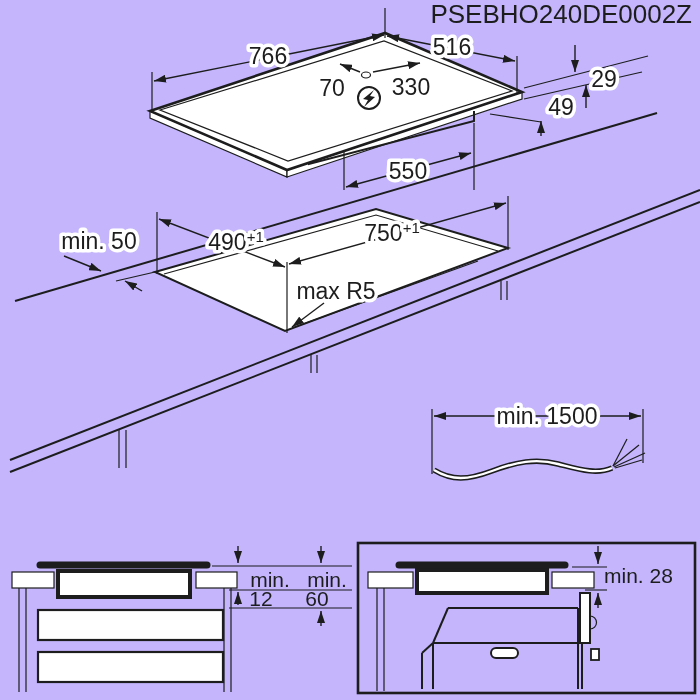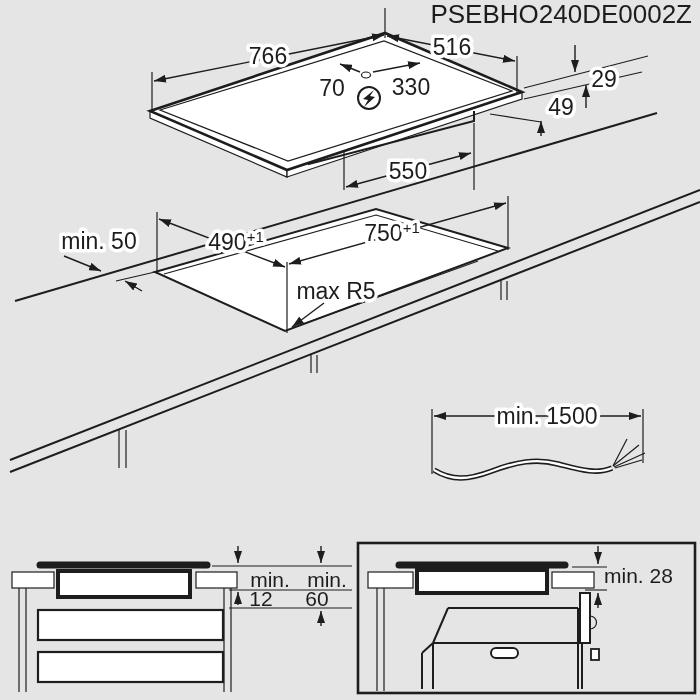--- a/index.html
+++ b/index.html
@@ -1,16 +1,16 @@
 <!DOCTYPE html>
 <html><head>
 <meta charset="utf-8">
 <style>
   html,body{margin:0;padding:0;background:#fff;}
-  .canvas{position:relative;width:700px;height:700px;background:#e5e5e5;overflow:hidden;}
+  .canvas{position:relative;width:700px;height:700px;background:#c4b5fd;overflow:hidden;}
   svg{display:block;}
   text{fill:#1d1d1d;font-family:"Liberation Sans",sans-serif;}
   .dim{font-size:23px;}
   .dim-s{font-size:21px;}
   .sup{font-size:15px;}
   .title{font-size:26px;}
   .ko{paint-order:stroke;stroke:#ffffff;stroke-width:7px;stroke-linejoin:round;}
   .ln{stroke:#1d1d1d;stroke-width:2;fill:none;}
   .ln-th{stroke:#1d1d1d;stroke-width:2.6;fill:none;}
   .ln-thin{stroke:#1d1d1d;stroke-width:1.2;fill:none;}

